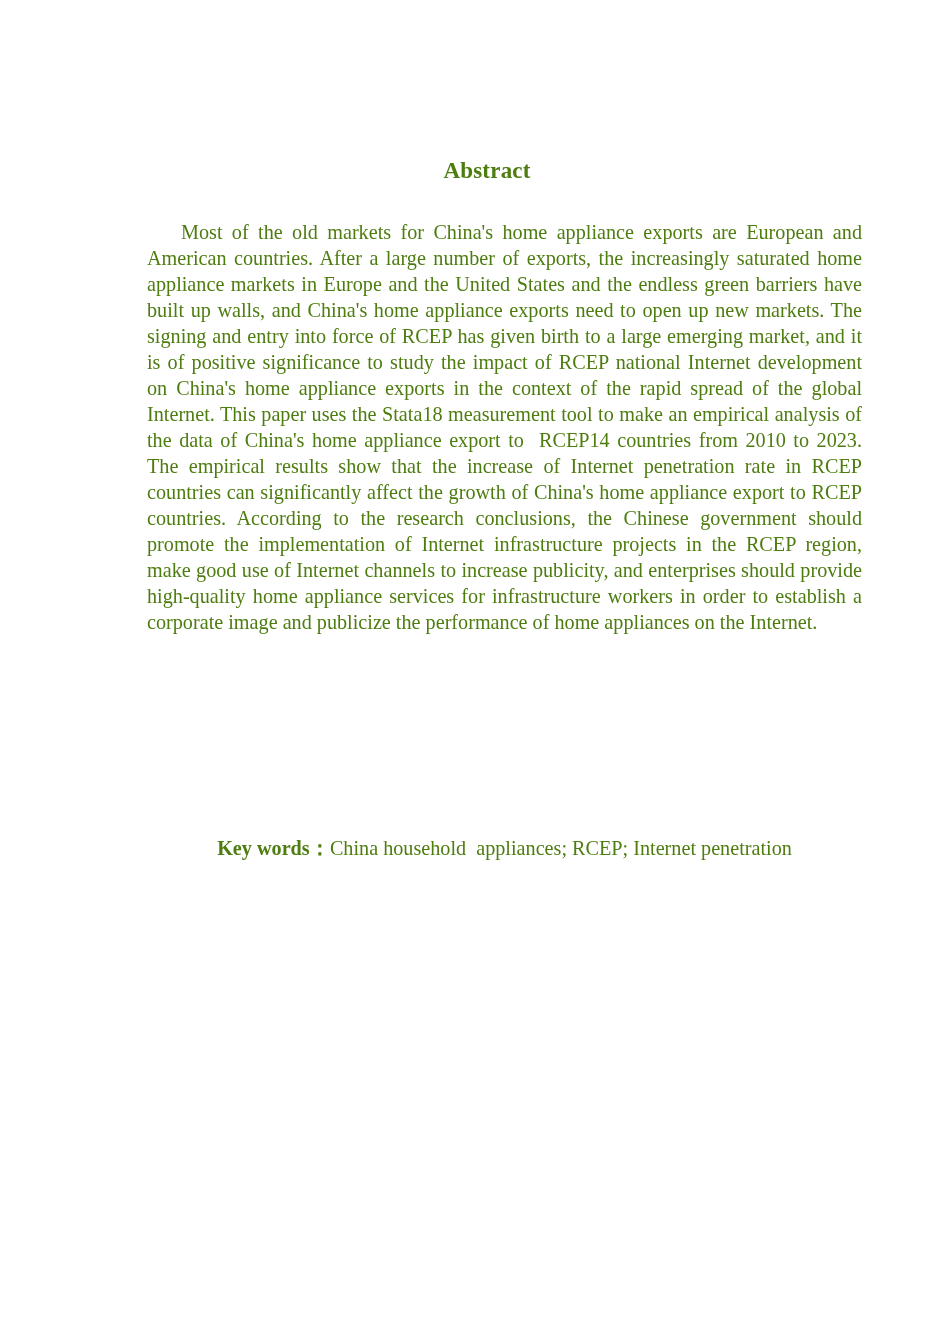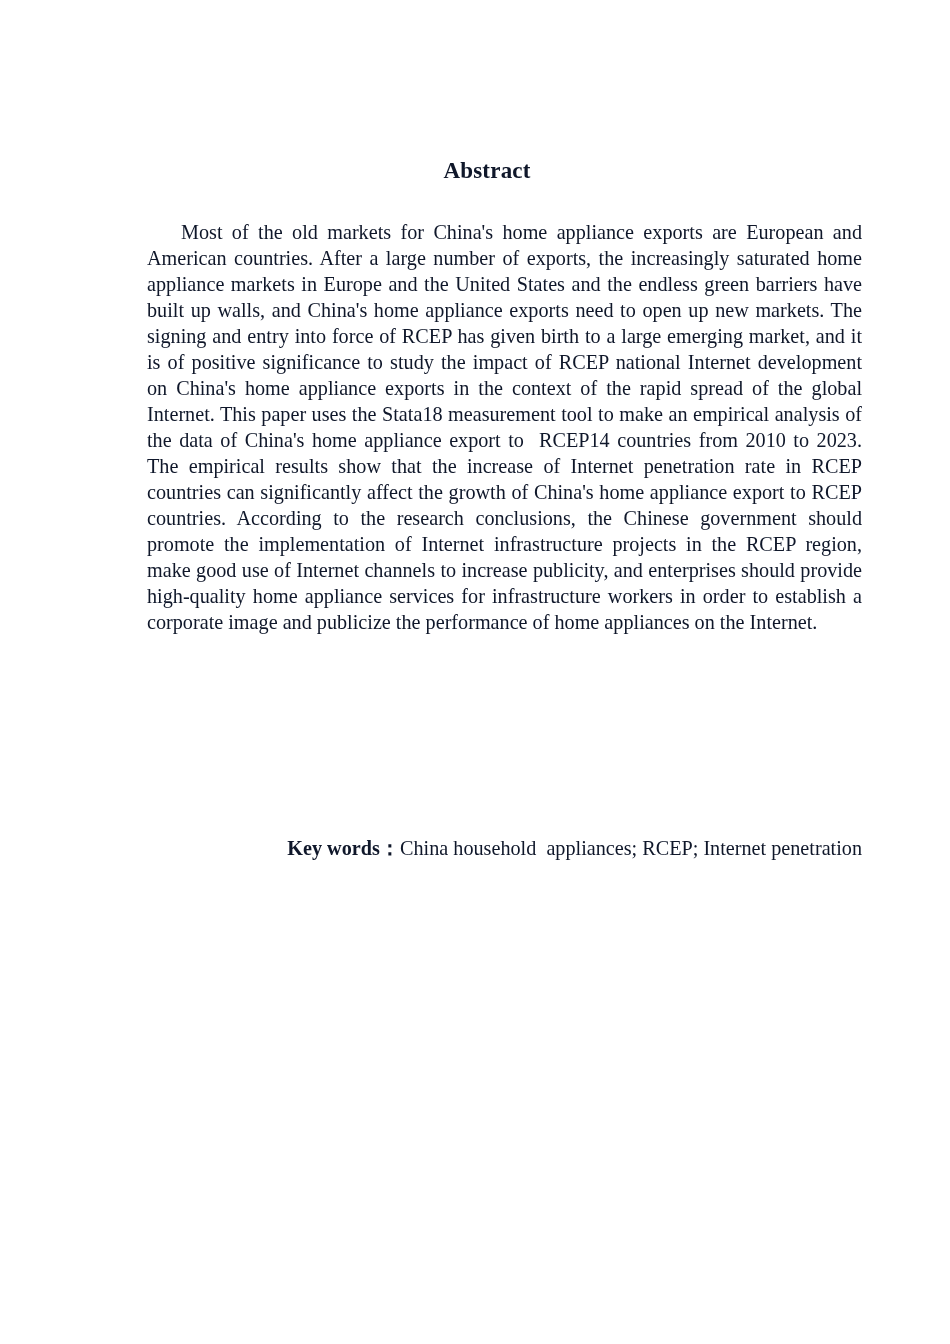--- a/index.html
+++ b/index.html
@@ -9,21 +9,21 @@
   }
 
   .page {
     position: relative;
     width: 926px;
     height: 1344px;
     background: #ffffff;
     margin: 0 auto;
     overflow: hidden;
     font-family: "Liberation Serif", "DejaVu Serif", serif;
-    color: #0f172a;
+    color: #4d7c0f;
     -webkit-font-smoothing: antialiased;
   }
 
   
   .abstract-heading {
     position: absolute;
     left: 0;
     top: 141px;
     width: 950px;
     text-align: center;
@@ -50,21 +50,21 @@
   }
 
   
   .keywords-line {
     position: absolute;
     left: 135px;
     top: 813px;
     width: 715px;
     font-size: 20.2px;
     line-height: 31.8px;
-    text-align: right;
+    text-align: center;
     white-space: pre-wrap;
   }
 
   .keywords-label {
     font-weight: bold;
   }
 
   .keywords-colon {
     font-weight: bold;
   }

